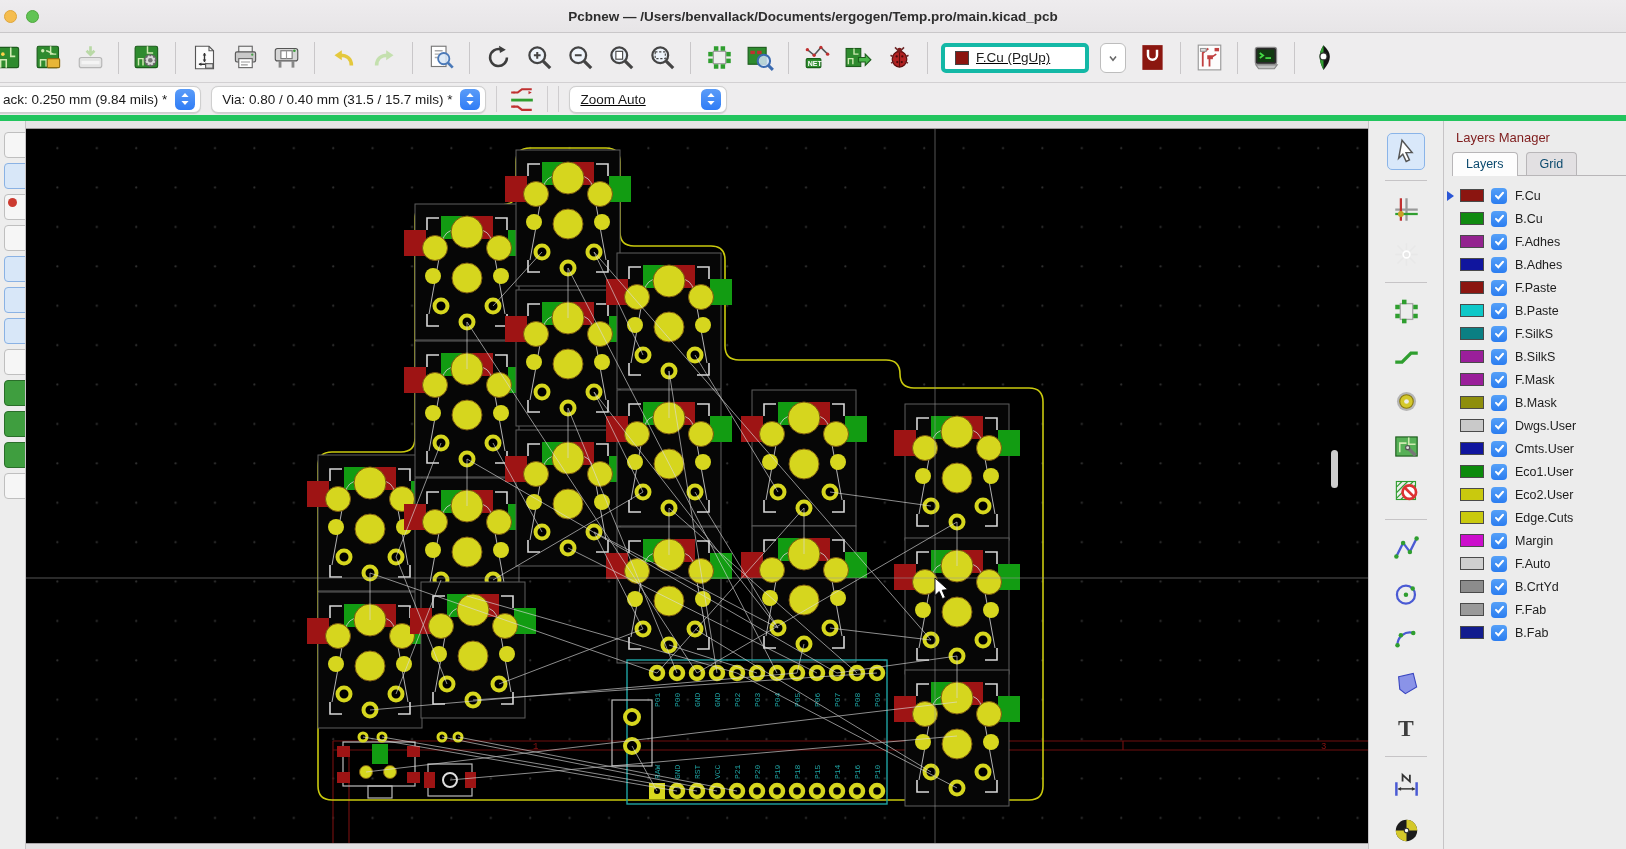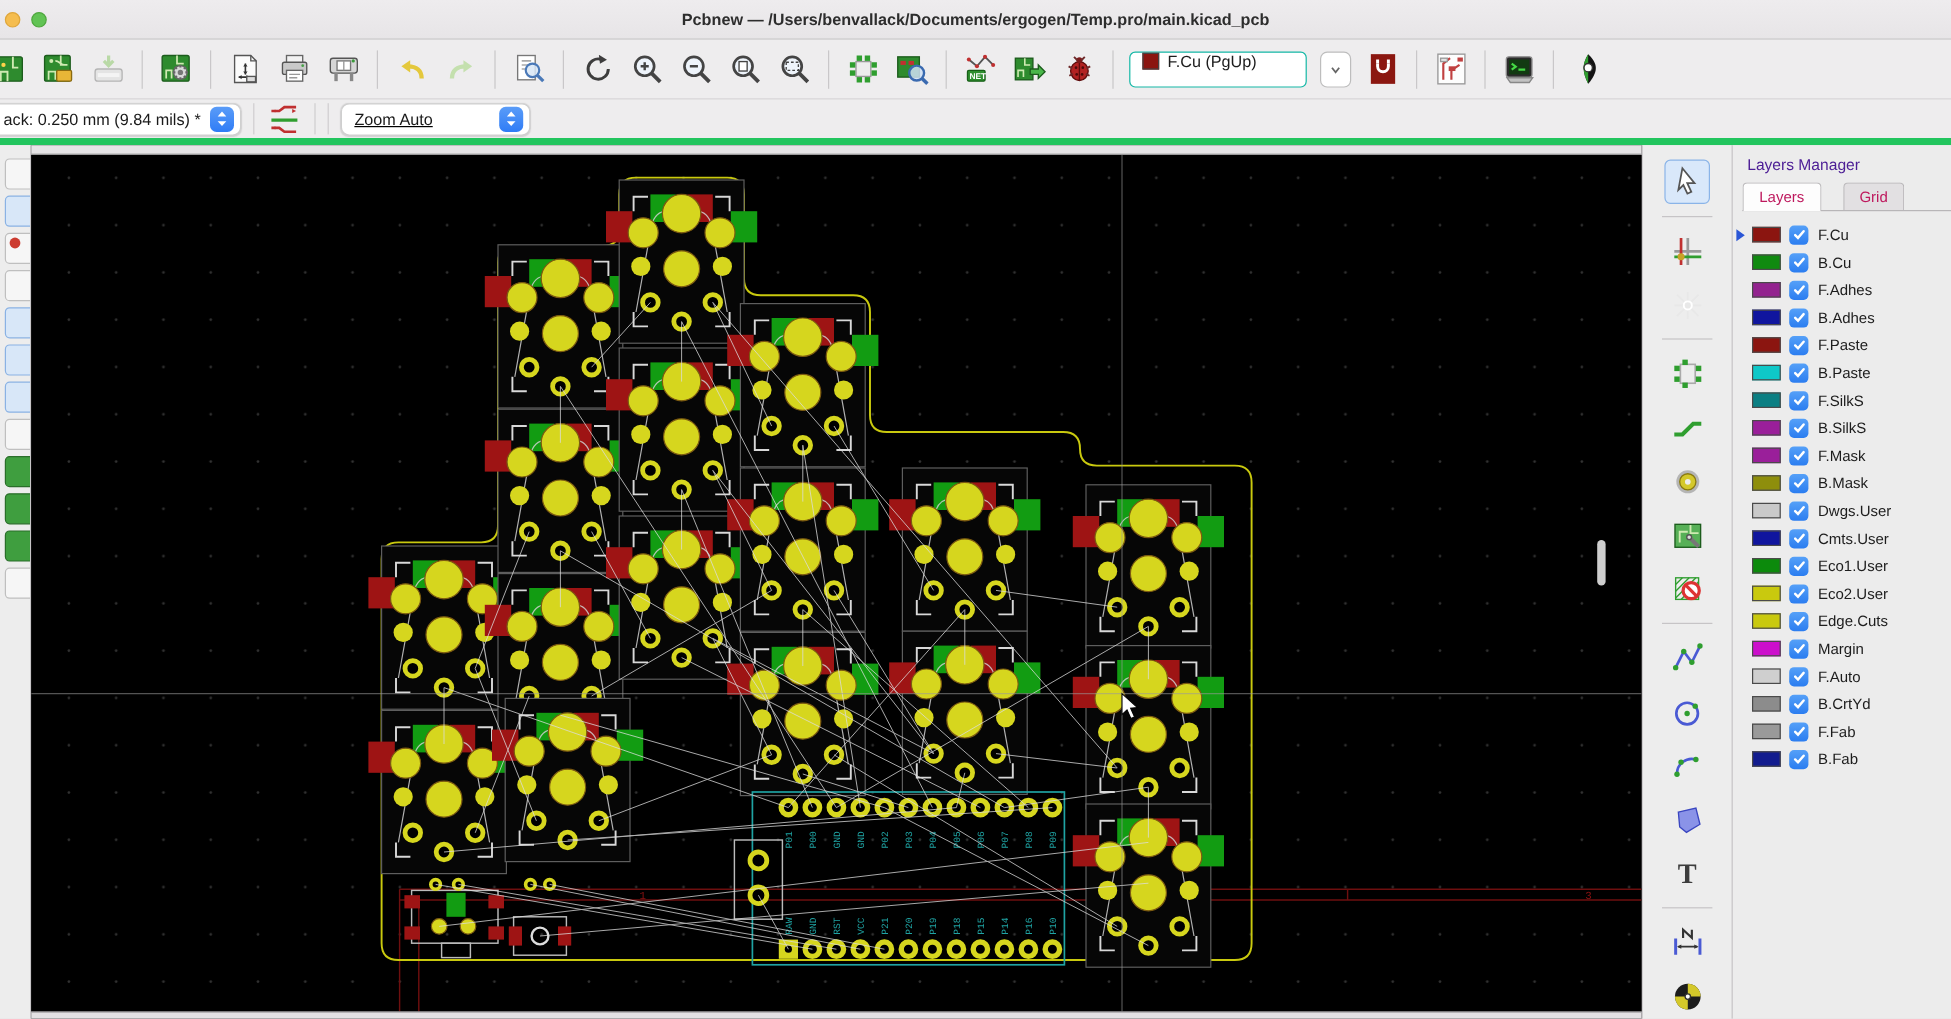--- a/index.html
+++ b/index.html
@@ -12,22 +12,22 @@
   .dot{width:13px;height:13px;border-radius:50%;display:inline-block;}
   .dot.yellow{background:#f5bd4f;border:1px solid #dfa63b;}
   .dot.green{background:#61c354;border:1px solid #4fa73e;}
   .win-title{position:absolute;left:0;right:0;text-align:center;font-size:13.5px;font-weight:bold;color:#2d2d2d;}
   
   .toolbar-main{height:50px;background:#eeedee;border-bottom:1px solid #d2d0d2;display:flex;align-items:center;
     padding:0 6px;gap:11px;}
   .tbtn{width:30px;height:30px;display:flex;align-items:center;justify-content:center;border-radius:4px;flex:0 0 auto;}
   .tbtn svg{width:27px;height:27px;}
   .tdiv{width:1px;height:32px;background:#c9c7c9;flex:0 0 auto;margin:0 2px;}
-  .layer-combo{height:30px;background:#fff;border:1px solid #14b8a6;border-radius:5px;display:flex;align-items:flex-start;
-    gap:7px;padding:0 10px;min-width:148px;}
+  .layer-combo{height:30px;background:#fff;border:4px solid #14b8a6;border-radius:5px;display:flex;align-items:center;
+    gap:7px;padding:0 10px;min-width:148px;text-decoration:underline;}
   .layer-combo .swatch-sm{width:14px;height:14px;background:#8b1510;border:1px solid #444;display:inline-block;}
   .layer-combo span.val{font-size:13.5px;color:#1c1c1c;}
   .chev-btn{height:30px;width:26px;background:#fff;border:1px solid #bdbdbd;border-radius:6px;display:flex;
     align-items:center;justify-content:center;color:#555;font-size:12px;font-weight:bold;}
   
   .toolbar-settings{height:38px;background:#eeedee;border-bottom:6px solid #22c55e;display:flex;align-items:center;
     padding:0 4px;gap:10px;}
   .combo{height:27px;background:#fff;border:1px solid #cfcfcf;border-radius:7px;display:flex;align-items:center;
     padding:0 5px 0 10px;gap:8px;box-shadow:0 .5px 1px rgba(0,0,0,.12);}
   .combo .lbl{font-size:13.5px;color:#1a1a1a;white-space:nowrap;}
@@ -50,24 +50,24 @@
   #pcb-svg{position:absolute;top:8px;bottom:6px;left:0;right:0;width:100%;height:714px;display:block;}
   
   .right-toolbar{width:75px;background:#ededed;border-left:1px solid #c6c4c6;display:flex;flex-direction:column;
     align-items:center;padding-top:12px;gap:8px;}
   .rbtn{width:38px;height:37px;border-radius:5px;display:flex;align-items:center;justify-content:center;}
   .rbtn svg{width:27px;height:27px;}
   .rbtn.active{background:#d9e8fa;border:1px solid #8ab4e8;}
   .rdiv{width:42px;height:1px;background:#c6c4c6;margin:2px 0;}
   
   .layers-panel{width:183px;background:#ececec;border-left:1px solid #c6c4c6;display:flex;flex-direction:column;}
-  .lp-title{font-size:13px;color:#4c1d95;padding:9px 0 6px 12px;}
+  .lp-title{font-size:13px;color:#7f1d1d;padding:9px 0 6px 12px;}
   .lp-tabs{display:flex;margin-left:8px;border-bottom:1px solid #b8b6b8;align-items:flex-end;}
-  .lp-tab{font-size:12.5px;color:#be185d;padding:4px 13px 4px;border:1px solid #b8b6b8;border-bottom:none;
-    border-radius:4px 4px 0 0;background:#e2e0e2;margin-right:18px;}
+  .lp-tab{font-size:12.5px;color:#0c4a6e;padding:4px 13px 4px;border:1px solid #b8b6b8;border-bottom:none;
+    border-radius:4px 4px 0 0;background:#e2e0e2;margin-right:8px;}
   .lp-tab.active{background:#fdfdfd;position:relative;top:1px;padding-bottom:5px;}
   .lp-list{padding-top:8px;}
   .layer-row{display:flex;align-items:center;height:23px;padding-left:16px;position:relative;}
   .active-arrow{position:absolute;left:3px;width:0;height:0;border-top:5px solid transparent;
     border-bottom:5px solid transparent;border-left:7px solid #2a56d6;}
   .swatch{width:24px;height:13px;border:1px solid #4a4a4a;flex:0 0 auto;}
   .cb{width:16px;height:16px;border-radius:4px;background:linear-gradient(#55a0f8,#2b7df0);margin-left:7px;
     display:flex;align-items:center;justify-content:center;flex:0 0 auto;}
   .layer-label{font-size:12.5px;color:#1d1d1d;margin-left:8px;white-space:nowrap;}
 </style>
@@ -300,20 +300,28 @@
         <path d="M12 1C7.5 8 7.5 14 12 23c7.5-9 7.5-15 0-22z" fill="#141414"></path>
         <path d="M12 1C7.5 8 7.5 14 12 23" fill="#2f9e2f"></path>
         <circle cx="12" cy="11" r="3.1" fill="#fff" stroke="#333"></circle>
       </svg>
     </div>
   </div>
 
 <div class="toolbar-settings">
   <div class="combo track">
     <span class="lbl">ack: 0.250 mm (9.84 mils) *</span>
+    <span class="stepper">
+        <svg width="10" height="14" viewBox="0 0 10 14">
+          <path d="M5 1L8.6 5H1.4zM5 13L1.4 9h7.2z" fill="#fff"></path>
+        </svg>
+      </span>
+  </div>
+  <div class="combo">
+    <span class="lbl">Via: 0.80 / 0.40 mm (31.5 / 15.7 mils) *</span>
     <span class="stepper">
         <svg width="10" height="14" viewBox="0 0 10 14">
           <path d="M5 1L8.6 5H1.4zM5 13L1.4 9h7.2z" fill="#fff"></path>
         </svg>
       </span>
   </div>
   <div class="sdiv"></div>
   <div class="tbtn flat">
     <svg viewBox="0 0 24 24">
         <path d="M2 6h6l4-3h9" fill="none" stroke="#c03030" stroke-width="2"></path>

